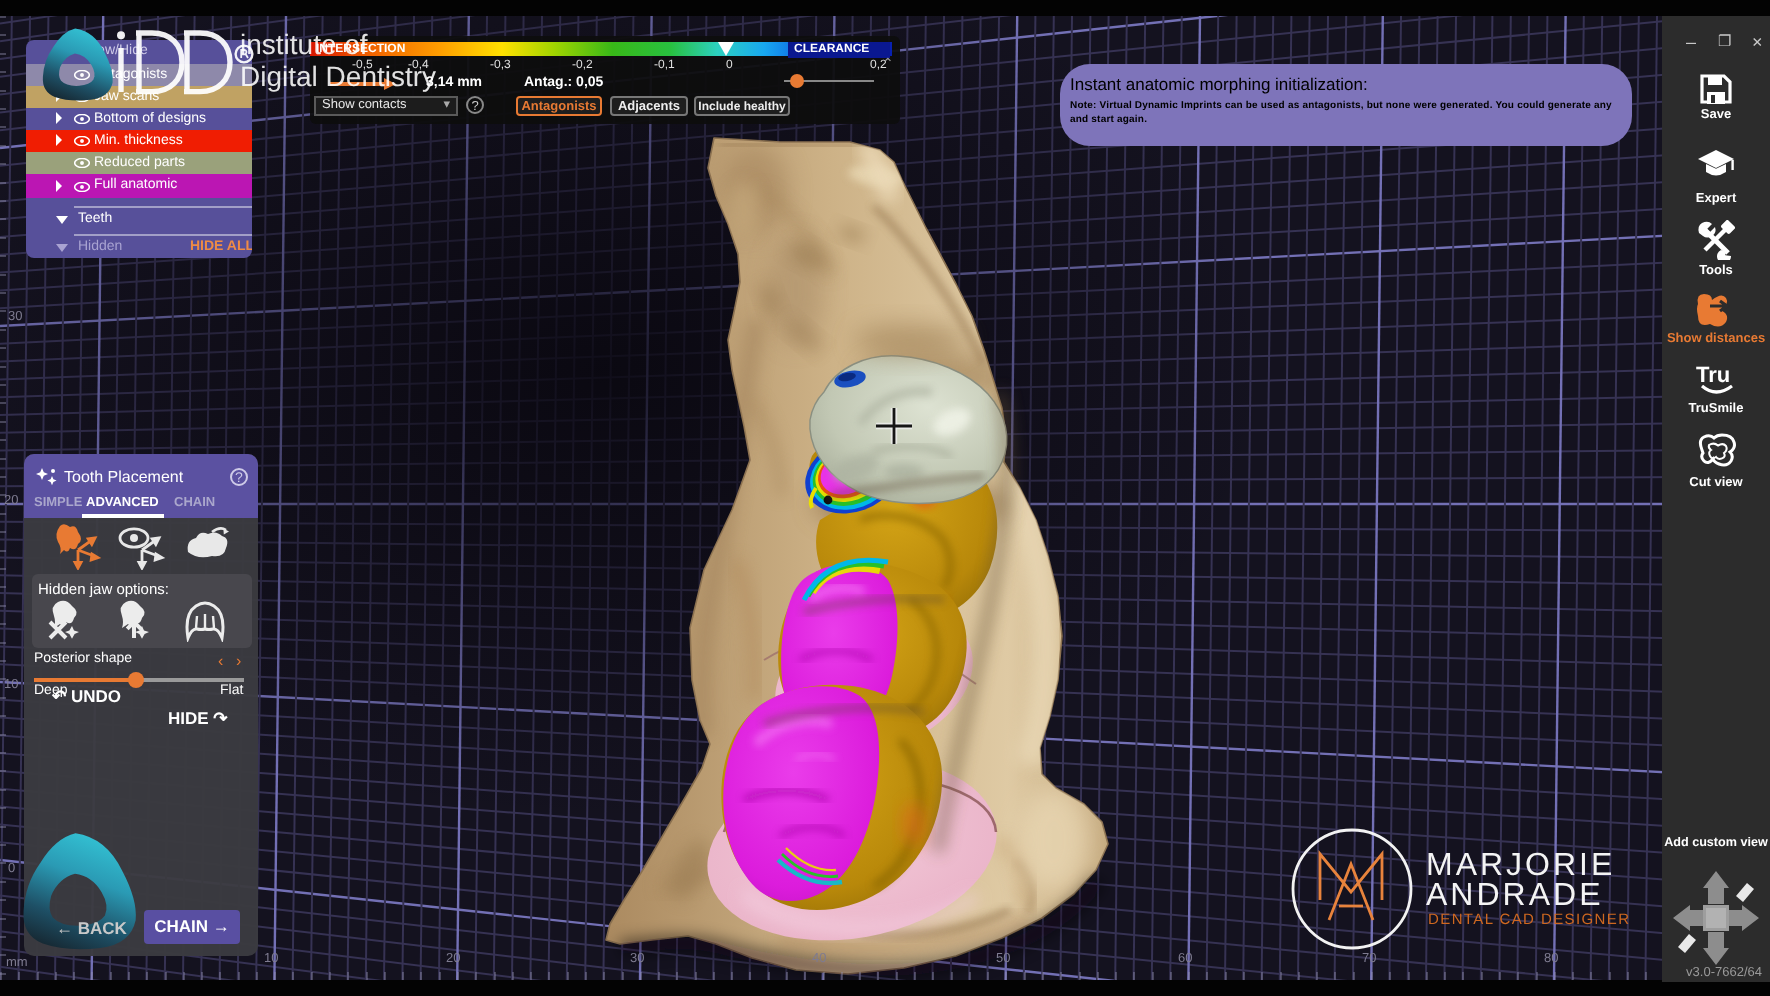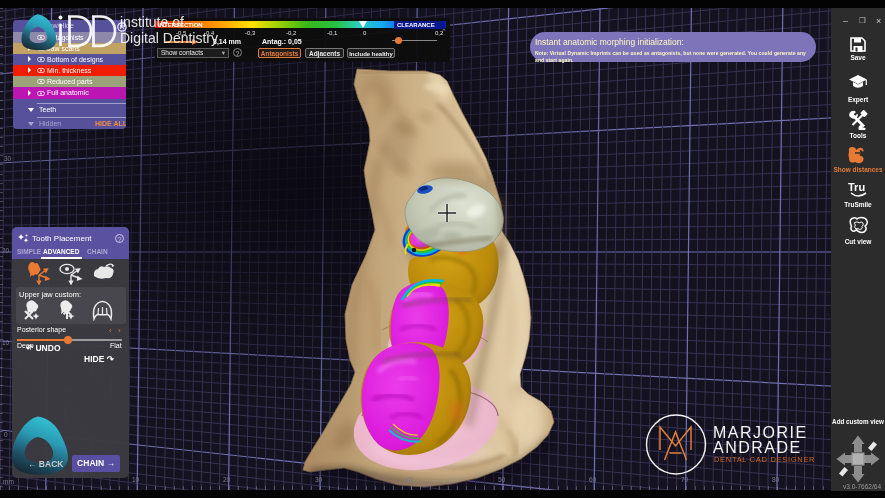--- a/index.html
+++ b/index.html
@@ -21,21 +21,21 @@
 .sblab { font-size:6.5px; font-weight:bold; color:#fff; text-align:center; }
 
 #layers { position:absolute; left:13px; top:20px; width:113px; height:109px; background:#57509a; border-radius:4px; font-size:7px; color:#fff; overflow:hidden; }
 .lrow { position:relative; height:11.2px; line-height:11.2px; white-space:nowrap; }
 .lrow .tx { position:absolute; left:34px; top:0; font-size:7px; }
 .arr { position:absolute; left:15px; top:2.2px; width:0; height:0; border-left:3.5px solid #fff; border-top:3.2px solid transparent; border-bottom:3.2px solid transparent; }
 .eye { position:absolute; left:24px; top:3.2px; width:8px; height:5px; }
 
 #contacts { position:absolute; left:155px; top:18px; width:295px; height:44px; background:rgba(13,13,13,0.93); border-radius:3px; color:#fff; }
 
-#notif { position:absolute; left:530px; top:32px; width:286px; height:30px; background:#7e74ba; color:#fef9c3;border-radius:15px; }
+#notif { position:absolute; left:530px; top:32px; width:286px; height:41px; background:#7e74ba; color:#000000;border-radius:15px; }
 
 #tp { position:absolute; left:12px; top:227px; width:117px; height:251px; background:rgba(59,59,64,0.97); border-radius:5px; color:#fff; }
 #tphead { position:absolute; left:0; top:0; width:117px; height:32px; background:#5b51a1; border-radius:5px 5px 0 0; }
 .btn { position:absolute; border-radius:2px; font-weight:bold; color:#fff; text-align:center; white-space:nowrap; }
 </style>
 </head>
 <body>
 <div id="stage">
   <svg id="gridsvg" width="885" height="498" viewBox="0 0 885 498">
   <line x1="0" y1="-15.0" x2="885" y2="-159.0" stroke="#7370b5" stroke-width="1.2"></line>
@@ -564,21 +564,21 @@
           <path d="M12 23 l-1.5 -2.8 l3 0 z"></path>
       </g>
     </svg>
     <svg class="abs" style="left:80px;top:35px;" width="24" height="22" viewBox="0 0 24 22">
       <path d="M2 14 Q1 8 6 7 Q8 3 12 5 Q16 3 19 6 Q23 7 21 12 Q20 17 14 16 Q7 18 2 14 Z" fill="#e8e8e8"></path>
       <path d="M14 4 Q18 1 21 3" stroke="#e8e8e8" stroke-width="1.3" fill="none"></path>
       <path d="M22.5 3.8 l-2.8 -1.6 l0.2 3 z" fill="#e8e8e8"></path>
     </svg>
 
     <div class="abs" style="left:3.5px;top:60px;width:110px;height:37px;background:#48474d;border-radius:3px;"></div>
-    <div class="abs" style="left:7px;top:62.5px;font-size:7.5px;color:#fff;">Upper jaw custom:</div>
+    <div class="abs" style="left:7px;top:62.5px;font-size:7.5px;color:#fff;">Hidden jaw options:</div>
     <svg class="abs" style="left:10px;top:72px;" width="23" height="22" viewBox="0 0 23 22">
       <path d="M7 2 Q3 4 5 9 Q6 12 5 15 L8 13 Q10 15 11 12 Q14 14 15 10 Q18 7 14 4 Q11 0 7 2 Z" fill="#ececec"></path>
       <path d="M3 12 L11 20 M11 12 L3 20" stroke="#ececec" stroke-width="2"></path>
       <path d="M14 14 l1 2.3 L17.5 17 L15.3 18 L14 20.4 L12.7 18 L10.5 17 L12.7 16.3 Z" fill="#ececec"></path>
     </svg>
     <svg class="abs" style="left:44px;top:72px;" width="23" height="22" viewBox="0 0 23 22">
       <path d="M7 2 Q3 4 5 9 Q6 12 5 15 L8 13 Q10 15 11 12 Q14 14 15 10 Q18 7 14 4 Q11 0 7 2 Z" fill="#ececec"></path>
       <path d="M11 20 V12 M11 12 l-3.4 3.4 M11 12 l3.4 3.4" stroke="#ececec" stroke-width="2" fill="none"></path>
       <path d="M15 14 l1 2.3 L18.5 17 L16.3 18 L15 20.4 L13.7 18 L11.5 17 L13.7 16.3 Z" fill="#ececec"></path>
     </svg>

